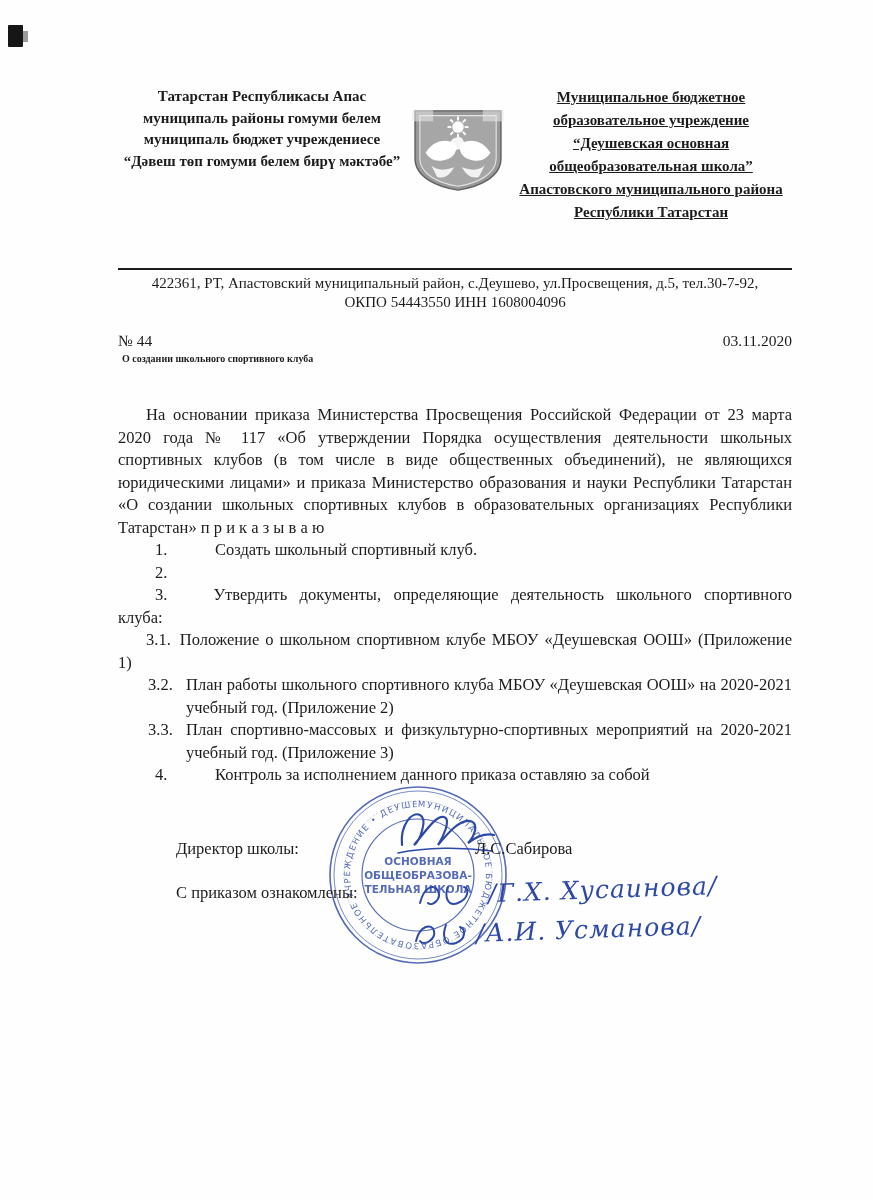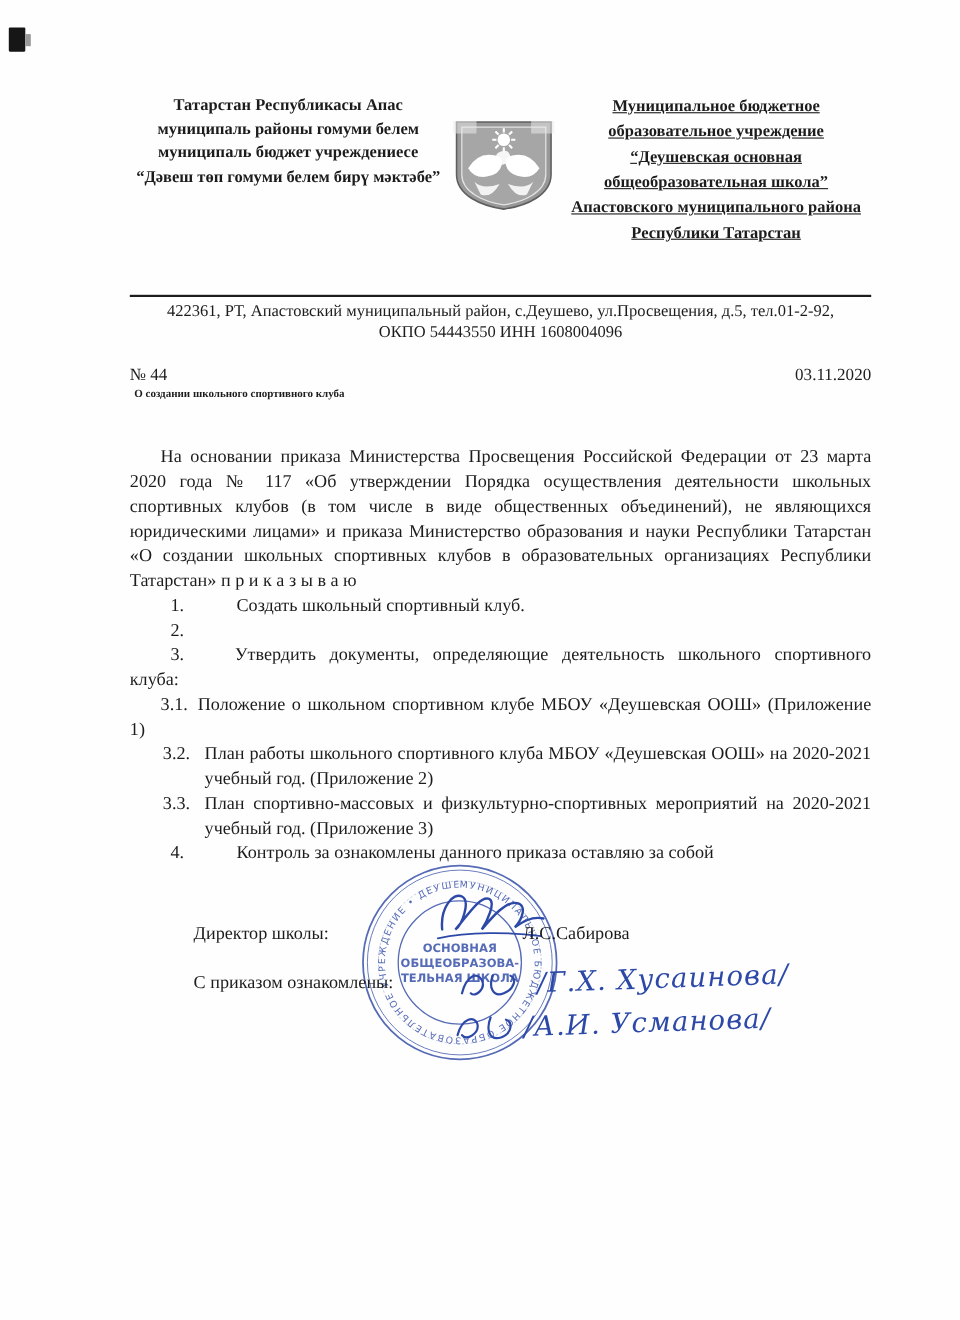--- a/index.html
+++ b/index.html
@@ -132,21 +132,21 @@
         <div>образовательное учреждение</div>
         <div>“Деушевская основная</div>
         <div>общеобразовательная школа”</div>
         <div>Апастовского  муниципального  района</div>
         <div>Республики Татарстан</div>
       </div>
     </div>
 
     <div class="rule"></div>
     <div class="address">
-      <div>422361, РТ, Апастовский муниципальный район, с.Деушево, ул.Просвещения, д.5, тел.01-2-92,</div>
+      <div>422361, РТ, Апастовский муниципальный район, с.Деушево, ул.Просвещения, д.5, тел.30-7-92,</div>
       <div>ОКПО 54443550  ИНН 1608004096</div>
     </div>
 
     <div class="num-row">
       <span>№   44</span>
       <span>03.11.2020</span>
     </div>
     <div class="doc-title">О создании  школьного спортивного клуба</div>
 
     <div class="body-text">
@@ -174,21 +174,21 @@
         <span class="txt">План работы школьного спортивного клуба МБОУ «Деушевская ООШ» на 2020-2021 учебный год. (Приложение 2)</span>
       </div>
 
       <div class="item-flex lvl2">
         <span class="num">3.3.</span>
         <span class="txt">План спортивно-массовых и физкультурно-спортивных мероприятий на 2020-2021 учебный год. (Приложение 3)</span>
       </div>
 
       <div class="item-flex lvl1">
         <span class="num">4.</span>
-        <span class="txt">Контроль за ознакомлены данного приказа оставляю за собой</span>
+        <span class="txt">Контроль за исполнением данного приказа оставляю за собой</span>
       </div>
     </div>
 
     <div class="sig-area">
 
       <svg class="stamp" viewBox="0 0 184 184">
         <defs>
           <path id="ringPath" d="M 92,24 a 68,68 0 1,1 -0.01,0"></path>
         </defs>
         <g stroke="#3f57ad" fill="none">

